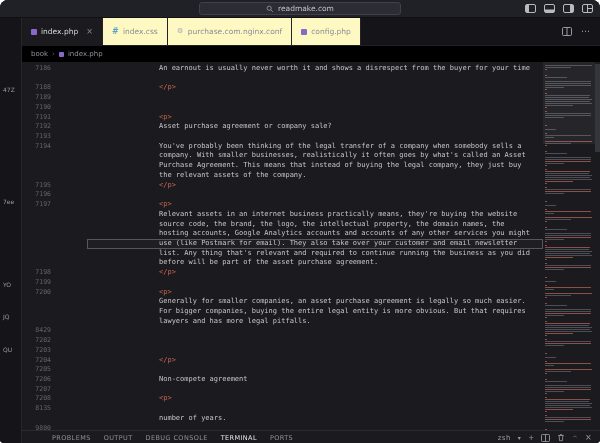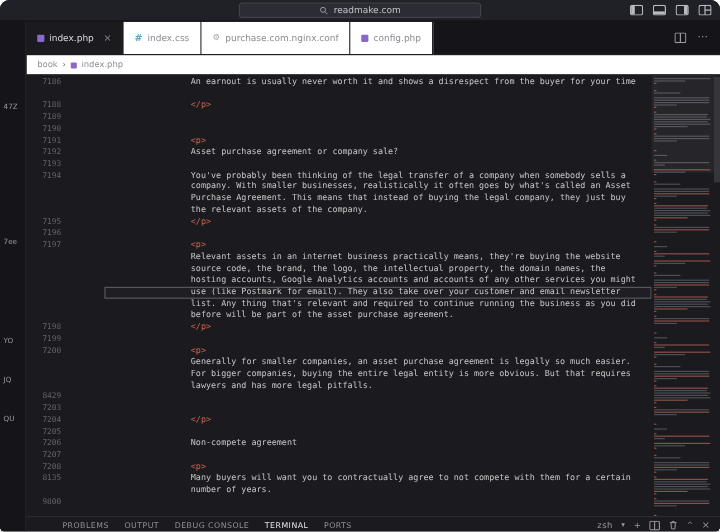--- a/index.html
+++ b/index.html
@@ -14,32 +14,32 @@
   .tb-icon svg{display:block;}
 
   
   .main{display:flex;height:426px;}
   .left-strip{flex:0 0 21px;background:#141419;border-right:1px solid #26262c;position:relative;overflow:hidden;}
   .frag{position:absolute;left:3px;font-size:6px;color:#9a9aa2;white-space:nowrap;}
   .editor-col{flex:1;display:flex;flex-direction:column;min-width:0;}
 
   
   .tabbar{height:27px;background:#141419;display:flex;align-items:stretch;border-bottom:1px solid #1f1f24;}
-  .tab{display:flex;align-items:center;gap:4px;padding:0 9px;font-size:7.5px;color:#8b8b93;border-right:1px solid #222228;background:#ffffff;white-space:nowrap;cursor:default;}
+  .tab{display:flex;align-items:center;gap:4px;padding:0 9px;font-size:7.5px;color:#8b8b93;border-right:1px solid #222228;background:#fef9c3;white-space:nowrap;cursor:default;}
   .tab.active{background:#1b1b1f;color:#d8d8de;border-bottom:1px solid #1b1b1f;margin-bottom:-1px;}
   .tab-close{margin-left:4px;color:#8b8b93;font-size:8px;line-height:8px;}
   .tab-icon{display:inline-flex;align-items:center;justify-content:center;width:7px;height:7px;}
   .icon-php{background:#8a68c9;width:6px;height:6px;border-radius:1px;}
   .icon-css::before{content:"#";color:#5b9fc7;font-size:8px;font-weight:bold;line-height:7px;}
   .icon-conf::before{content:"\2699";color:#a8a8b0;font-size:7px;line-height:7px;}
   .tab-actions{margin-left:auto;display:flex;align-items:center;gap:9px;padding:0 9px;color:#9a9aa2;}
   .ellipsis{font-size:9px;letter-spacing:1px;line-height:9px;}
 
   
-  .breadcrumb{height:16px;display:flex;align-items:center;gap:4px;padding-left:9px;font-size:7px;color:#8f8f97;background:#ffffff;}
+  .breadcrumb{height:16px;display:flex;align-items:center;gap:4px;padding-left:9px;font-size:7px;color:#8f8f97;background:#000000;}
   .crumb-sep{color:#63636b;font-size:7px;}
   .crumb-icon{display:inline-block;width:5px;height:5px;border-radius:1px;background:#8a68c9;}
 
   
   .editor{flex:1;position:relative;overflow:hidden;background:#1b1b1f;}
   .code{position:absolute;top:0;left:0;right:57px;bottom:0;padding-top:2px;font-family:"DejaVu Sans Mono",monospace;font-size:7px;}
   .row{display:flex;height:9.72px;line-height:9.72px;white-space:pre;}
   .num{flex:0 0 29px;text-align:right;color:#62626c;font-size:6.5px;}
   .line-box{flex:1;margin-left:36px;padding-left:72px;color:#c6c6c9;overflow:hidden;}
   .tag{color:#ce6352;}
@@ -179,27 +179,28 @@
             <div class="row hl"><span class="num"></span><span class="line-box"><span class="txt">use (like Postmark for email). They also take over your customer and email newsletter</span></span></div>
             <div class="row"><span class="num"></span><span class="line-box"><span class="txt">list. Any thing that's relevant and required to continue running the business as you did</span></span></div>
             <div class="row"><span class="num"></span><span class="line-box"><span class="txt">before will be part of the asset purchase agreement.</span></span></div>
             <div class="row"><span class="num">7198</span><span class="line-box"><span class="tag">&lt;/p&gt;</span></span></div>
             <div class="row"><span class="num">7199</span><span class="line-box"><span class="txt"></span></span></div>
             <div class="row"><span class="num">7200</span><span class="line-box"><span class="tag">&lt;p&gt;</span></span></div>
             <div class="row"><span class="num"></span><span class="line-box"><span class="txt">Generally for smaller companies, an asset purchase agreement is legally so much easier.</span></span></div>
             <div class="row"><span class="num"></span><span class="line-box"><span class="txt">For bigger companies, buying the entire legal entity is more obvious. But that requires</span></span></div>
             <div class="row"><span class="num"></span><span class="line-box"><span class="txt">lawyers and has more legal pitfalls.</span></span></div>
             <div class="row"><span class="num">8429</span><span class="line-box"><span class="txt"></span></span></div>
+            <div class="row"><span class="num">7202</span><span class="line-box"><span class="txt"></span></span></div>
             <div class="row"><span class="num">7203</span><span class="line-box"><span class="txt"></span></span></div>
             <div class="row"><span class="num">7204</span><span class="line-box"><span class="tag">&lt;/p&gt;</span></span></div>
             <div class="row"><span class="num">7205</span><span class="line-box"><span class="txt"></span></span></div>
             <div class="row"><span class="num">7206</span><span class="line-box"><span class="txt">Non-compete agreement</span></span></div>
             <div class="row"><span class="num">7207</span><span class="line-box"><span class="txt"></span></span></div>
             <div class="row"><span class="num">7208</span><span class="line-box"><span class="tag">&lt;p&gt;</span></span></div>
-            <div class="row"><span class="num">8135</span><span class="line-box"><span class="txt">Many buyers will want you to contractually agree to not compete with them for a certain</span></span></div>
+            <div class="row"><span class="num">8135</span></div>
             <div class="row"><span class="num"></span><span class="line-box"><span class="txt">number of years.</span></span></div>
             <div class="row"><span class="num">9800</span><span class="line-box"><span class="txt"></span></span></div>
           </div>
         <div class="minimap" id="minimap">
             <div class="mm-bar" style="width: 89.9556%;"></div>
             <div class="mm-bar" style="width: 49.0667%;"></div>
             <div class="mm-bar mm-tag" style="width: 4.08889%;"></div>
             <div class="mm-bar" style="width: 0%; background: transparent;"></div>
             <div class="mm-bar" style="width: 0%; background: transparent;"></div>
             <div class="mm-bar mm-tag" style="width: 3.06667%;"></div>

